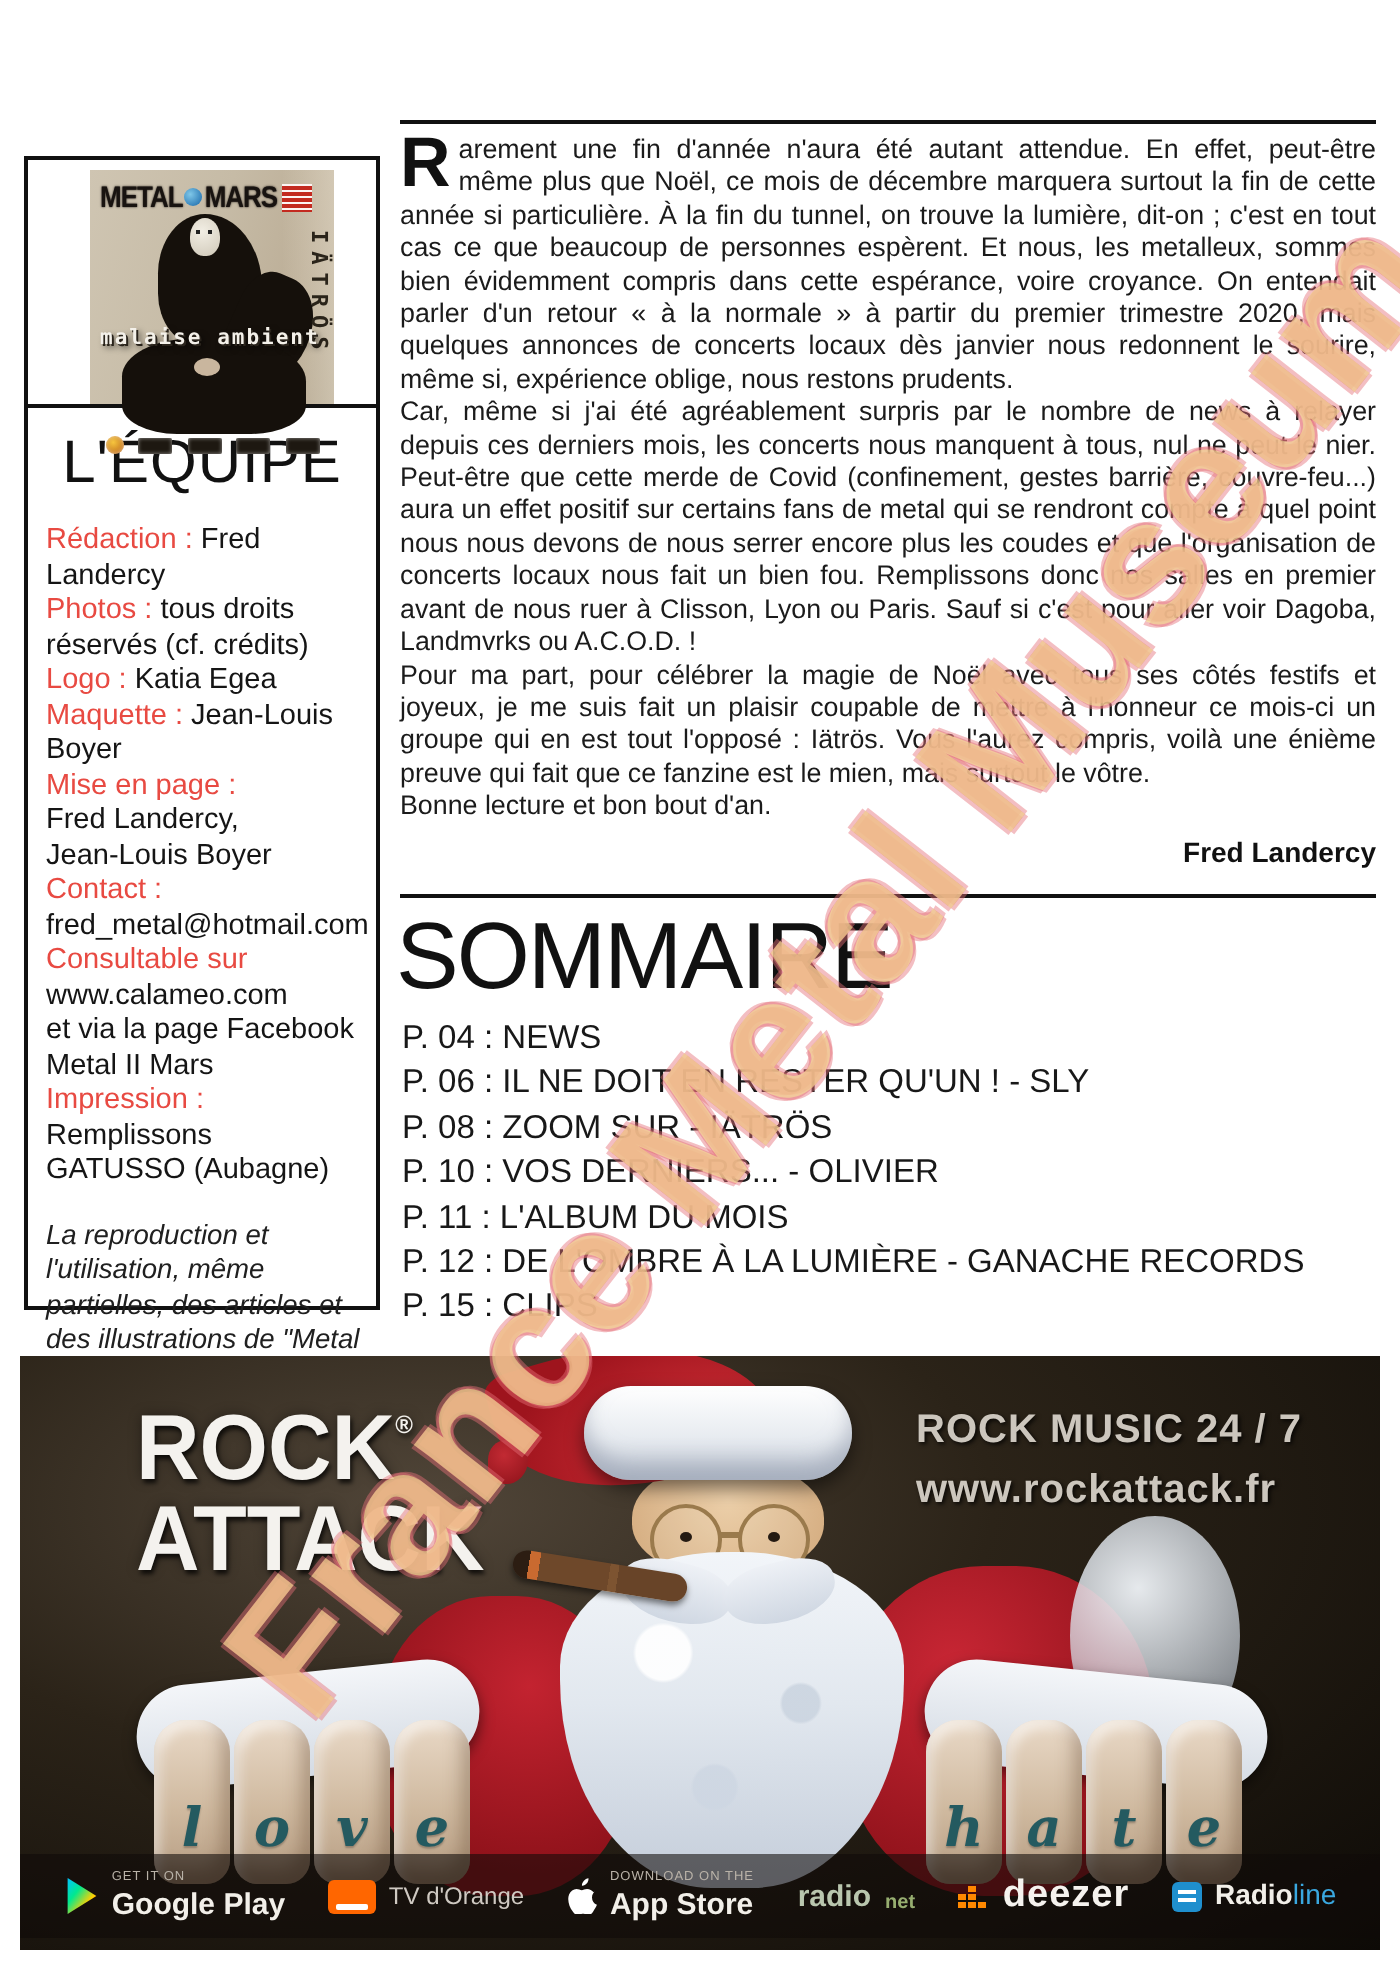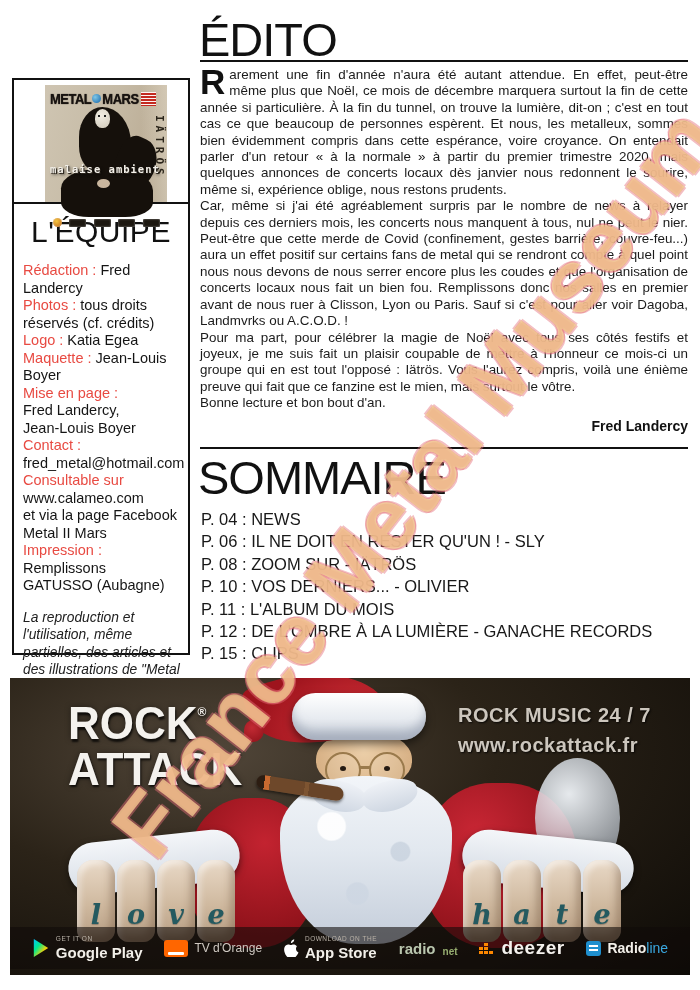--- a/index.html
+++ b/index.html
@@ -211,21 +211,20 @@
         <div class="eq-line"><span class="red">Consultable sur</span></div>
         <div class="eq-line"><span>www.calameo.com</span></div>
         <div class="eq-line"><span>et via la page Facebook</span></div>
         <div class="eq-line"><span>Metal II Mars</span></div>
         <div class="eq-line"><span class="red">Impression :</span><span> Remplissons</span></div>
         <div class="eq-line"><span>GATUSSO (Aubagne)</span></div>
       </div>
     <div class="equipe-note">La reproduction et l'utilisation, même partielles, des articles et des illustrations de "Metal II Mars" sont interdites, sauf autorisation.</div>
   </div>
 
-  <div class="big-heading" id="edito-heading">ÉDITO</div>
   <div class="rule" id="edito-rule"></div>
   <div id="edito-body">
     <p><span class="dropcap">R</span><span>arement une fin d'année n'aura été autant attendue. En effet, peut-être même plus que Noël, ce mois de décembre marquera surtout la fin de cette année si particulière. À la fin du tunnel, on trouve la lumière, dit-on ; c'est en tout cas ce que beaucoup de personnes espèrent. Et nous, les metalleux, sommes bien évidemment compris dans cette espérance, voire croyance. On entendait parler d'un retour « à la normale » à partir du premier trimestre 2020, mais quelques annonces de concerts locaux dès janvier nous redonnent le sourire, même si, expérience oblige, nous restons prudents.</span></p>
     <p>Car, même si j'ai été agréablement surpris par le nombre de news à relayer depuis ces derniers mois, les concerts nous manquent à tous, nul ne peut le nier. Peut-être que cette merde de Covid (confinement, gestes barrière, couvre-feu...) aura un effet positif sur certains fans de metal qui se rendront compte à quel point nous nous devons de nous serrer encore plus les coudes et que l'organisation de concerts locaux nous fait un bien fou. Remplissons donc nos salles en premier avant de nous ruer à Clisson, Lyon ou Paris. Sauf si c'est pour aller voir Dagoba, Landmvrks ou A.C.O.D. !</p>
     <p>Pour ma part, pour célébrer la magie de Noël avec tous ses côtés festifs et joyeux, je me suis fait un plaisir coupable de mettre à l'honneur ce mois-ci un groupe qui en est tout l'opposé : Iätrös. Vous l'aurez compris, voilà une énième preuve qui fait que ce fanzine est le mien, mais surtout le vôtre.</p>
     <p>Bonne lecture et bon bout d'an.</p>
   </div>
   <div id="edito-signature">Fred Landercy</div>
 
   <div class="rule" id="sommaire-rule"></div>

